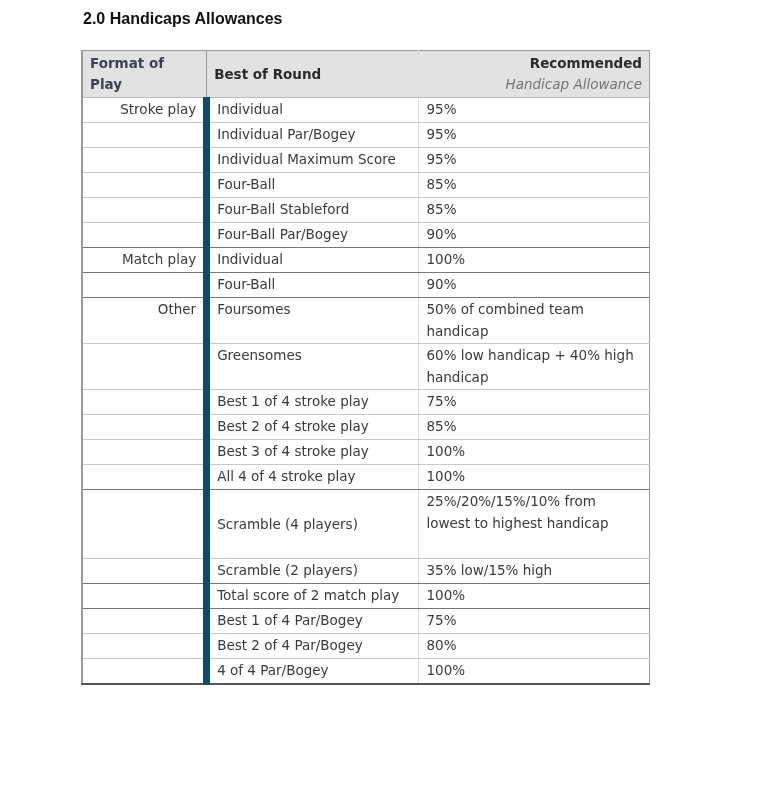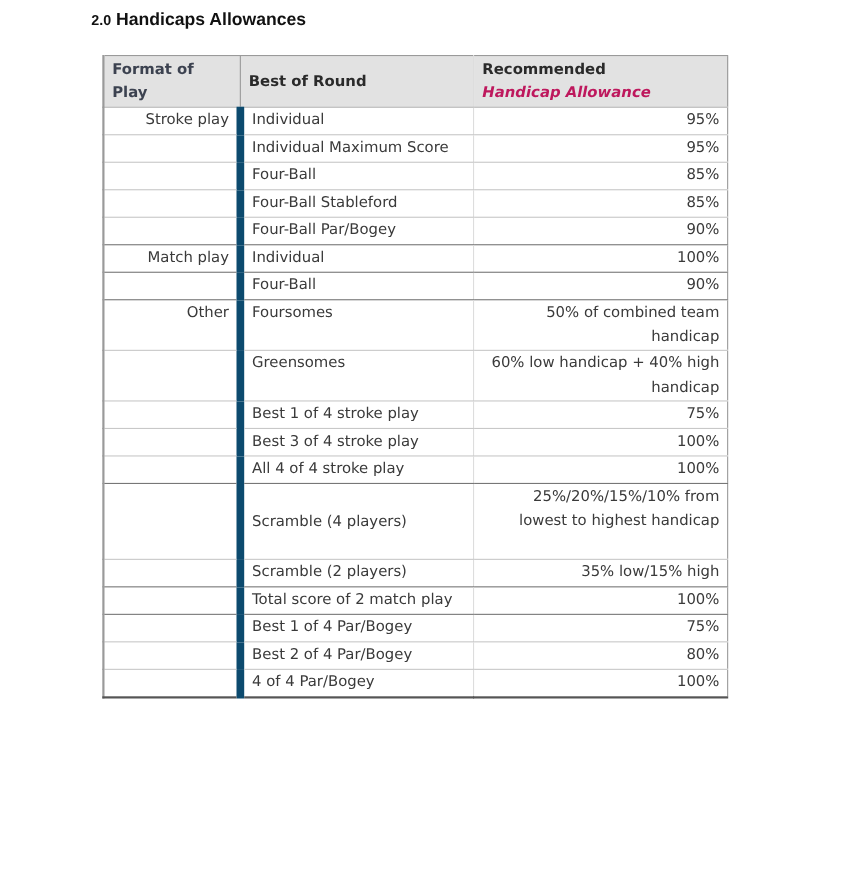--- a/index.html
+++ b/index.html
@@ -1,31 +1,31 @@
 <!DOCTYPE html>
 <html><head>
   <meta charset="utf-8">
   <style>
     html, body { margin: 0; padding: 0; background: #ffffff; }
     body { width: 768px; height: 794px; position: relative; overflow: hidden; font-family: "Liberation Sans", sans-serif; }
     .heading { position: absolute; left: 83px; top: 10px; font-family: "Liberation Sans", sans-serif; font-weight: bold; font-size: 16px; color: #111; }
-    .heading .num { font-size: 13px; }
-    table { position: absolute; left: 93px; top: 50px; width: 569px; border-collapse: collapse; font-family: "DejaVu Sans", sans-serif; font-size: 13.5px; color: #3a3a3a; border-left: 2px solid #9a9a9a; border-right: 1px solid #9a9a9a; border-bottom: 2px solid #555; }
+    .heading .num { font-size: 16px; }
+    table { position: absolute; left: 81px; top: 50px; width: 569px; border-collapse: collapse; font-family: "DejaVu Sans", sans-serif; font-size: 13.5px; color: #3a3a3a; border-left: 2px solid #9a9a9a; border-right: 1px solid #9a9a9a; border-bottom: 2px solid #555; }
     col.c1 { width: 125px; }
     col.c2 { width: 213px; }
     col.c3 { width: 231px; }
     th { background: #e2e2e2; font-weight: bold; text-align: left; vertical-align: middle; padding: 2px 7px; height: 42px; border-top: 1px solid #9a9a9a; border-bottom: 1px solid #bbb; line-height: 21px; color: #2a2a2a; }
     th.h1 { color: #3c4250; border-right: 1px solid #999; }
     th.h2 { border-right: 1px solid #ddd; }
-    th.h3 { text-align: left; }
-    th.h3 .sub { display: block; font-style: italic; font-weight: bold; color: #be185d; }
+    th.h3 { text-align: right; }
+    th.h3 .sub { display: block; font-style: italic; font-weight: normal; color: #737373; }
     td { padding: 0 7px; height: 24px; line-height: 22px; vertical-align: top; border-bottom: 1px solid #c8c8c8; }
     td.c1 { border-right: 7px solid #0c4a6e; text-align: right; }
     td.c2 { border-right: 1px solid #ddd; }
-    td.c3 { text-align: right; }
+    td.c3 { text-align: left; }
     tr.tall td { height: 45px; }
     tr.taller td { height: 68px; }
     tr.taller td.c2 { vertical-align: middle; }
     tr.dark td { border-bottom: 1px solid #777; }
   </style>
 </head>
 <body>
 
 <div class="heading"><span class="num">2.0</span> <span>Handicaps Allowances</span></div>
 
@@ -42,20 +42,25 @@
       <th class="h3">
         <span>Recommended</span>
         <span class="sub">Handicap Allowance</span>
       </th>
     </tr>
   </thead>
   <tbody id="tbody">
       <tr>
         <td class="c1">Stroke play</td>
         <td class="c2">Individual</td>
+        <td class="c3">95%</td>
+      </tr>
+      <tr>
+        <td class="c1"></td>
+        <td class="c2">Individual Par/Bogey</td>
         <td class="c3">95%</td>
       </tr>
       <tr>
         <td class="c1"></td>
         <td class="c2">Individual Maximum Score</td>
         <td class="c3">95%</td>
       </tr>
       <tr>
         <td class="c1"></td>
         <td class="c2">Four-Ball</td>
@@ -91,20 +96,25 @@
         <td class="c2">Greensomes</td>
         <td class="c3">60% low handicap + 40% high handicap</td>
       </tr>
       <tr>
         <td class="c1"></td>
         <td class="c2">Best 1 of 4 stroke play</td>
         <td class="c3">75%</td>
       </tr>
       <tr>
         <td class="c1"></td>
+        <td class="c2">Best 2 of 4 stroke play</td>
+        <td class="c3">85%</td>
+      </tr>
+      <tr>
+        <td class="c1"></td>
         <td class="c2">Best 3 of 4 stroke play</td>
         <td class="c3">100%</td>
       </tr>
       <tr class="dark">
         <td class="c1"></td>
         <td class="c2">All 4 of 4 stroke play</td>
         <td class="c3">100%</td>
       </tr>
       <tr class="taller">
         <td class="c1"></td>

